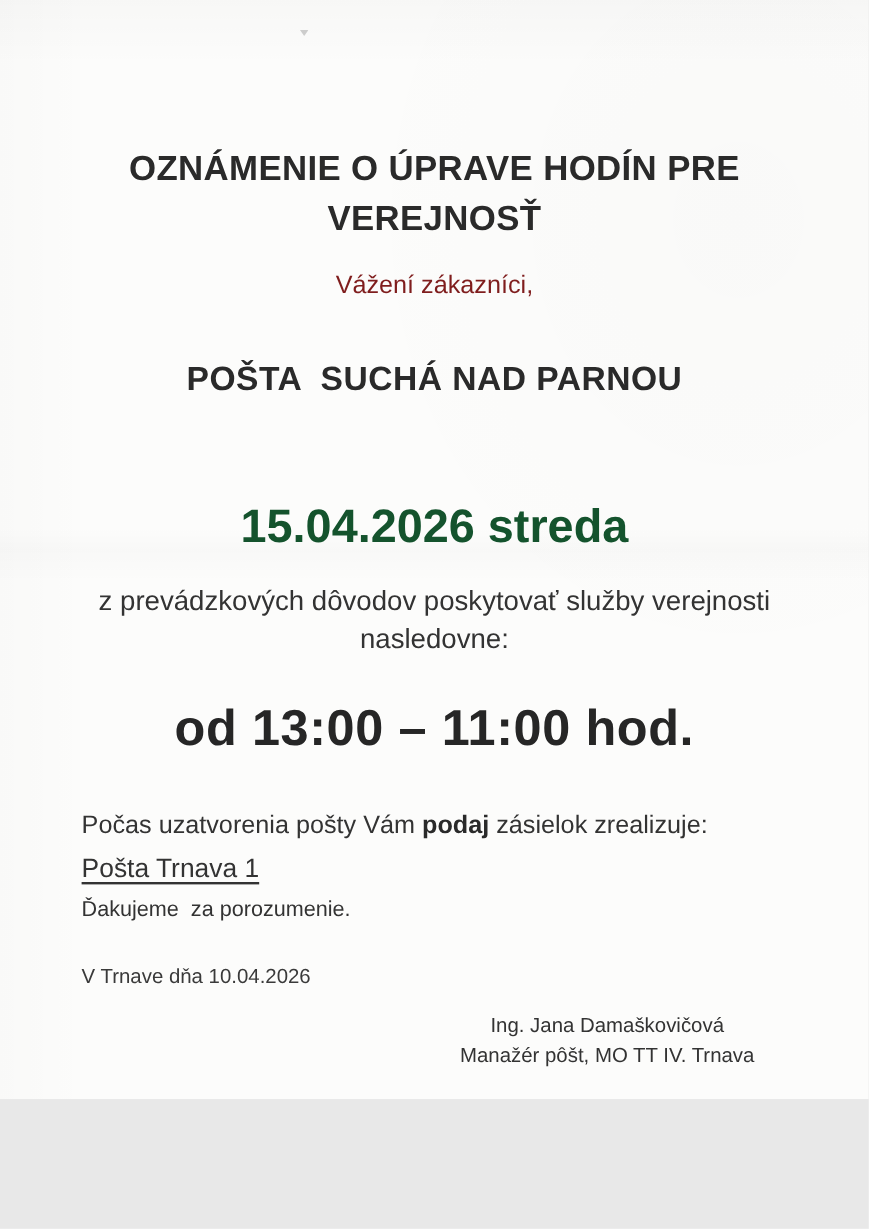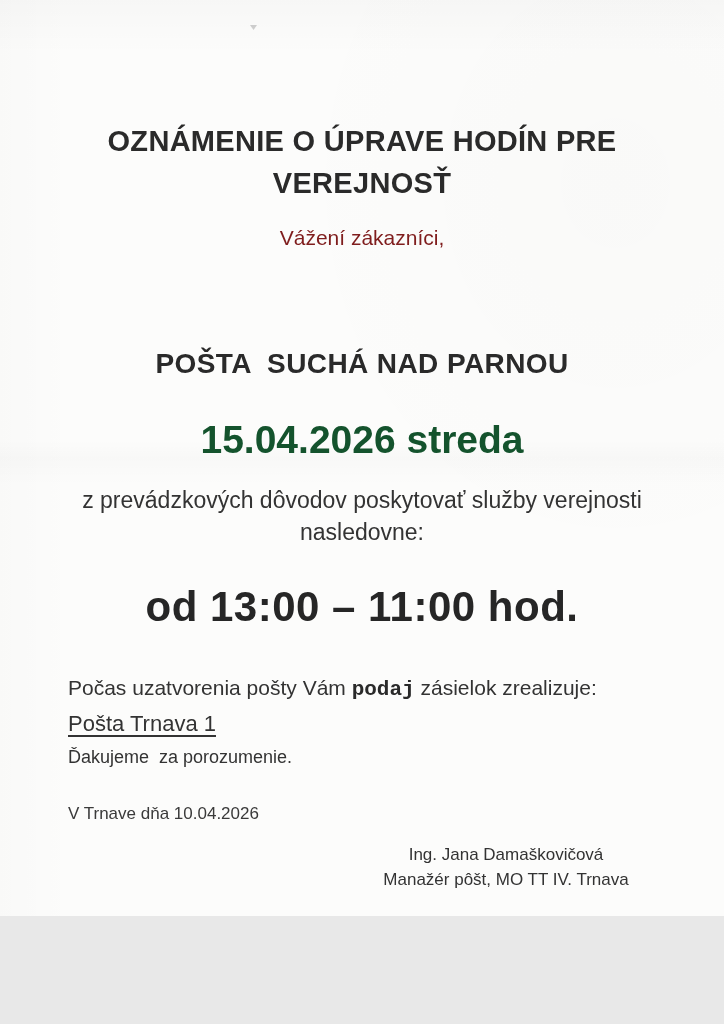--- a/index.html
+++ b/index.html
@@ -64,21 +64,20 @@
     font-size: 21px;
     color: #7f1d1d;
   }
   .office-name {
     top: 300px;
     font-size: 28px;
     font-weight: bold;
     letter-spacing: 0.4px;
     white-space: pre-wrap;
     color: #2a2a2a;
-    margin-top: 48px;
   }
   .bude-dna {
     top: 357px;
     font-size: 21px;
     color: #333;
   }
   .date-heading {
     top: 418px;
     font-size: 39px;
     font-weight: bold;
@@ -97,21 +96,21 @@
     font-size: 42px;
     font-weight: bold;
     letter-spacing: 0.5px;
     color: #262626;
   }
   .closure-note {
     top: 676px;
     font-size: 21px;
     color: #333;
   }
-  .closure-note b { font-weight: bold; color: #2a2a2a; font-family: Liberation Mono, monospace; }
+  .closure-note b { font-weight: bold; color: #2a2a2a; }
   .substitute-office {
     top: 711px;
     font-size: 22px;
     color: #333;
     text-decoration: underline;
     text-underline-offset: 4px;
     text-decoration-thickness: 1.5px;
   }
   .thanks-line {
     top: 747px;

